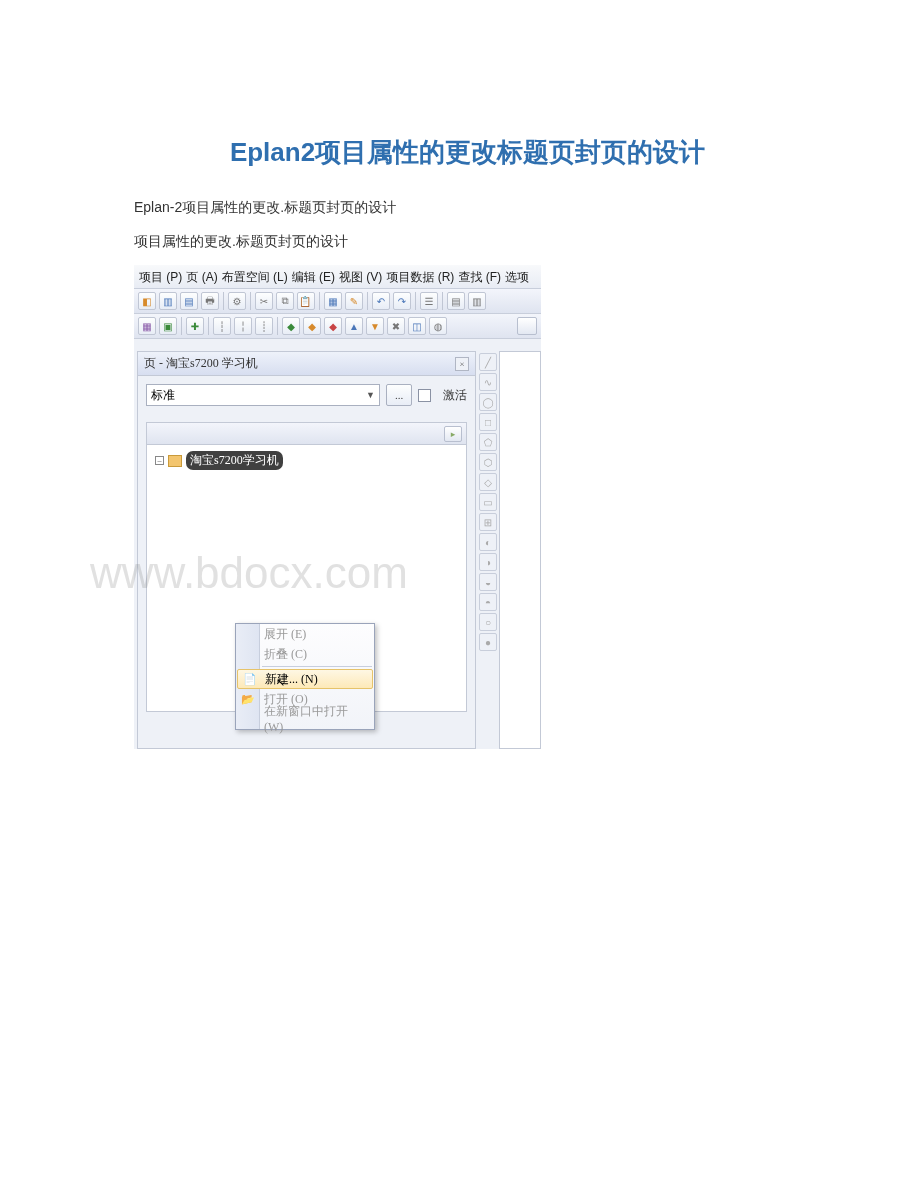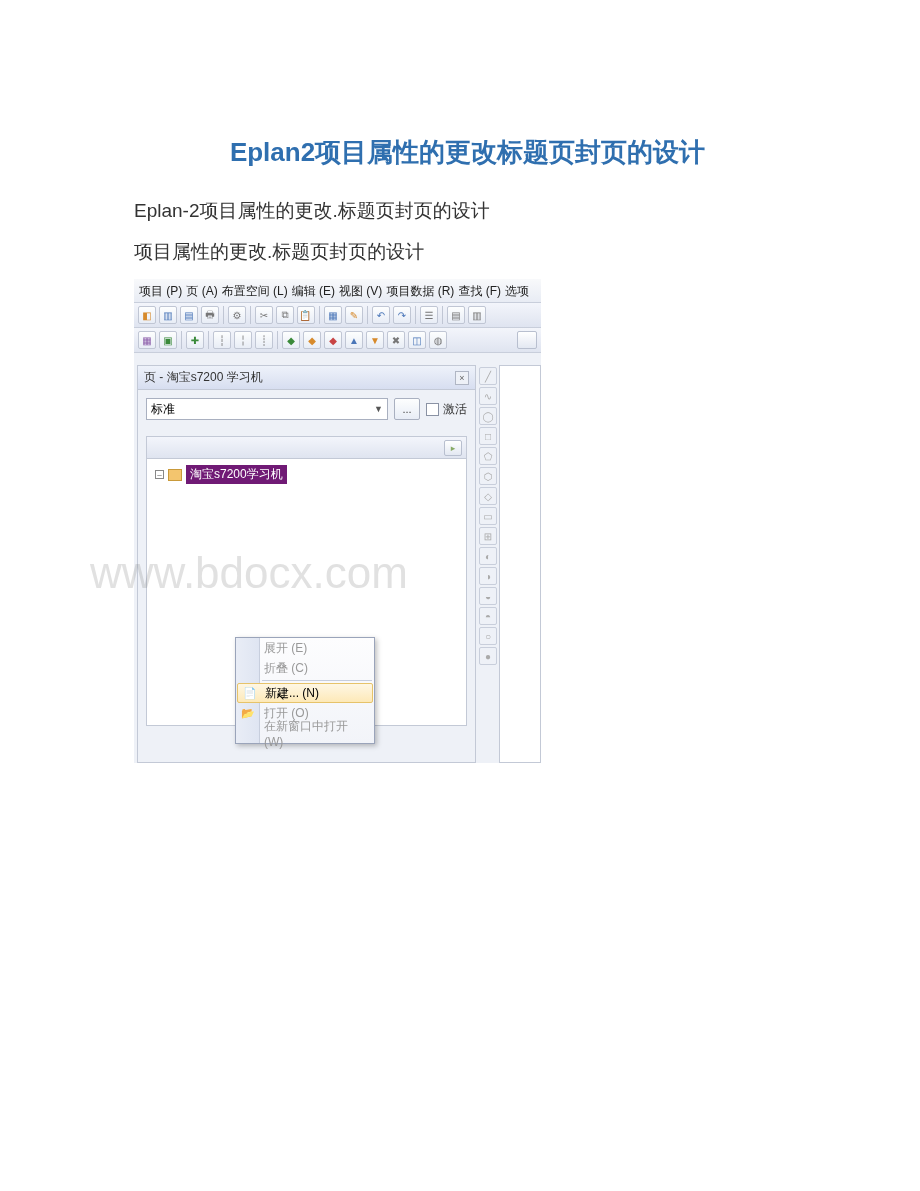--- a/index.html
+++ b/index.html
@@ -14,21 +14,21 @@
     padding: 135px 119px 0 134px;
   }
   .title {
     text-align: center;
     font-size: 26px;
     font-weight: 600;
     color: #2f6faf;
     margin-bottom: 28px;
   }
   .para {
-    font-size: 19px;
+    font-size: 14px;
     color: #333;
     line-height: 1.4;
     margin-bottom: 14px;
   }
   
   .shot {
     position: relative;
     width: 407px;
     height: 484px;
     margin-top: 6px;
@@ -71,21 +71,21 @@
   .tbtn.red { color:#c84444; }
   .tbar .sepv { width:1px; height:18px; background:#c0c6d4; margin:0 1px; }
   .tbright {
     margin-left:auto;
     width:20px;height:18px;border:1px solid #b8bfcf;
     background:linear-gradient(#fff,#e3e8f2);border-radius:2px;
   }
   
   .panel {
     position:absolute; left:3px; right:65px; top:86px; bottom:0;
-    background:#eef1f7; border:1px solid #c3c9d6;
+    background:#eef1f7; border:1px solid #c3c9d6;font-family:Liberation Serif, serif;
   }
   .ptitle {
     background: linear-gradient(#eef2fa,#d7def0);
     border-bottom:1px solid #c3c9d6;
     font-size:12px; color:#333; padding:3px 6px;
     display:flex; justify-content:space-between; align-items:center;
   }
   .ptitle .xbtn { width:14px;height:14px;border:1px solid #b0b6c4;background:#eef1f7;font-size:9px;display:flex;align-items:center;justify-content:center;color:#666; }
   .pbody { padding:8px 8px; }
   .lbl { font-size:12px; color:#222; margin-bottom:6px; }
@@ -95,42 +95,42 @@
   .dd {
     flex:1; height:22px; border:1px solid #a9b0c0; background:#fff;
     font-size:12px; padding:2px 4px; display:flex; align-items:center;
     justify-content:space-between;
   }
   .dd .chev { font-size:9px; color:#555; }
   .ellbtn {
     width:26px;height:22px;border:1px solid #a9b0c0;background:linear-gradient(#fdfefe,#e8edf6);
     border-radius:2px;font-size:11px;color:#444;display:flex;align-items:center;justify-content:center;
   }
-  .chk { display:flex; align-items:center; gap:4px; font-size:12px; color:#333; }
+  .chk { display:flex; align-items:center; gap:12px; font-size:12px; color:#333; }
   .chk .box { width:13px;height:13px;border:1px solid #8a92a4;background:#fff; }
   .panelsub {
     margin-top:16px; position:relative;
     border:1px solid #c3c9d6; height:290px; background:#fff;
   }
   .subtbar {
     height:22px; background:linear-gradient(#f3f5fb,#dfe4f0);
     border-bottom:1px solid #c3c9d6; display:flex; justify-content:flex-end; padding-right:4px; align-items:center;
   }
   .subtbar .sb { width:18px;height:16px;border:1px solid #b8bfcf;background:linear-gradient(#fff,#e3e8f2);border-radius:2px;font-size:9px;color:#8a6; display:flex;align-items:center;justify-content:center; }
   .treeitem {
     display:flex; align-items:center; margin:6px 8px; gap:4px;
   }
   .treeitem .exp {
     width:9px;height:9px;border:1px solid #888;font-size:8px;line-height:7px;text-align:center;color:#555;
   }
   .treeitem .fico {
     width:14px;height:12px;background:#f3c56e;border:1px solid #c99a3a;
   }
   .treeitem .sel {
-    background:#701a75;color:#fff;font-size:12px;padding:1px 4px;
+    background:#404040;color:#fff;font-size:12px;padding:1px 4px;border-radius:7px;
   }
   
   .vtool {
     position:absolute; right:44px; top:86px; width:20px;
     display:flex; flex-direction:column; gap:2px; padding:2px;
   }
   .vtool .vb {
     width:18px;height:18px;border:1px solid #c8cedb;background:#eef1f7;border-radius:2px;font-size:10px;color:#aaa;display:flex;align-items:center;justify-content:center;
   }
   

